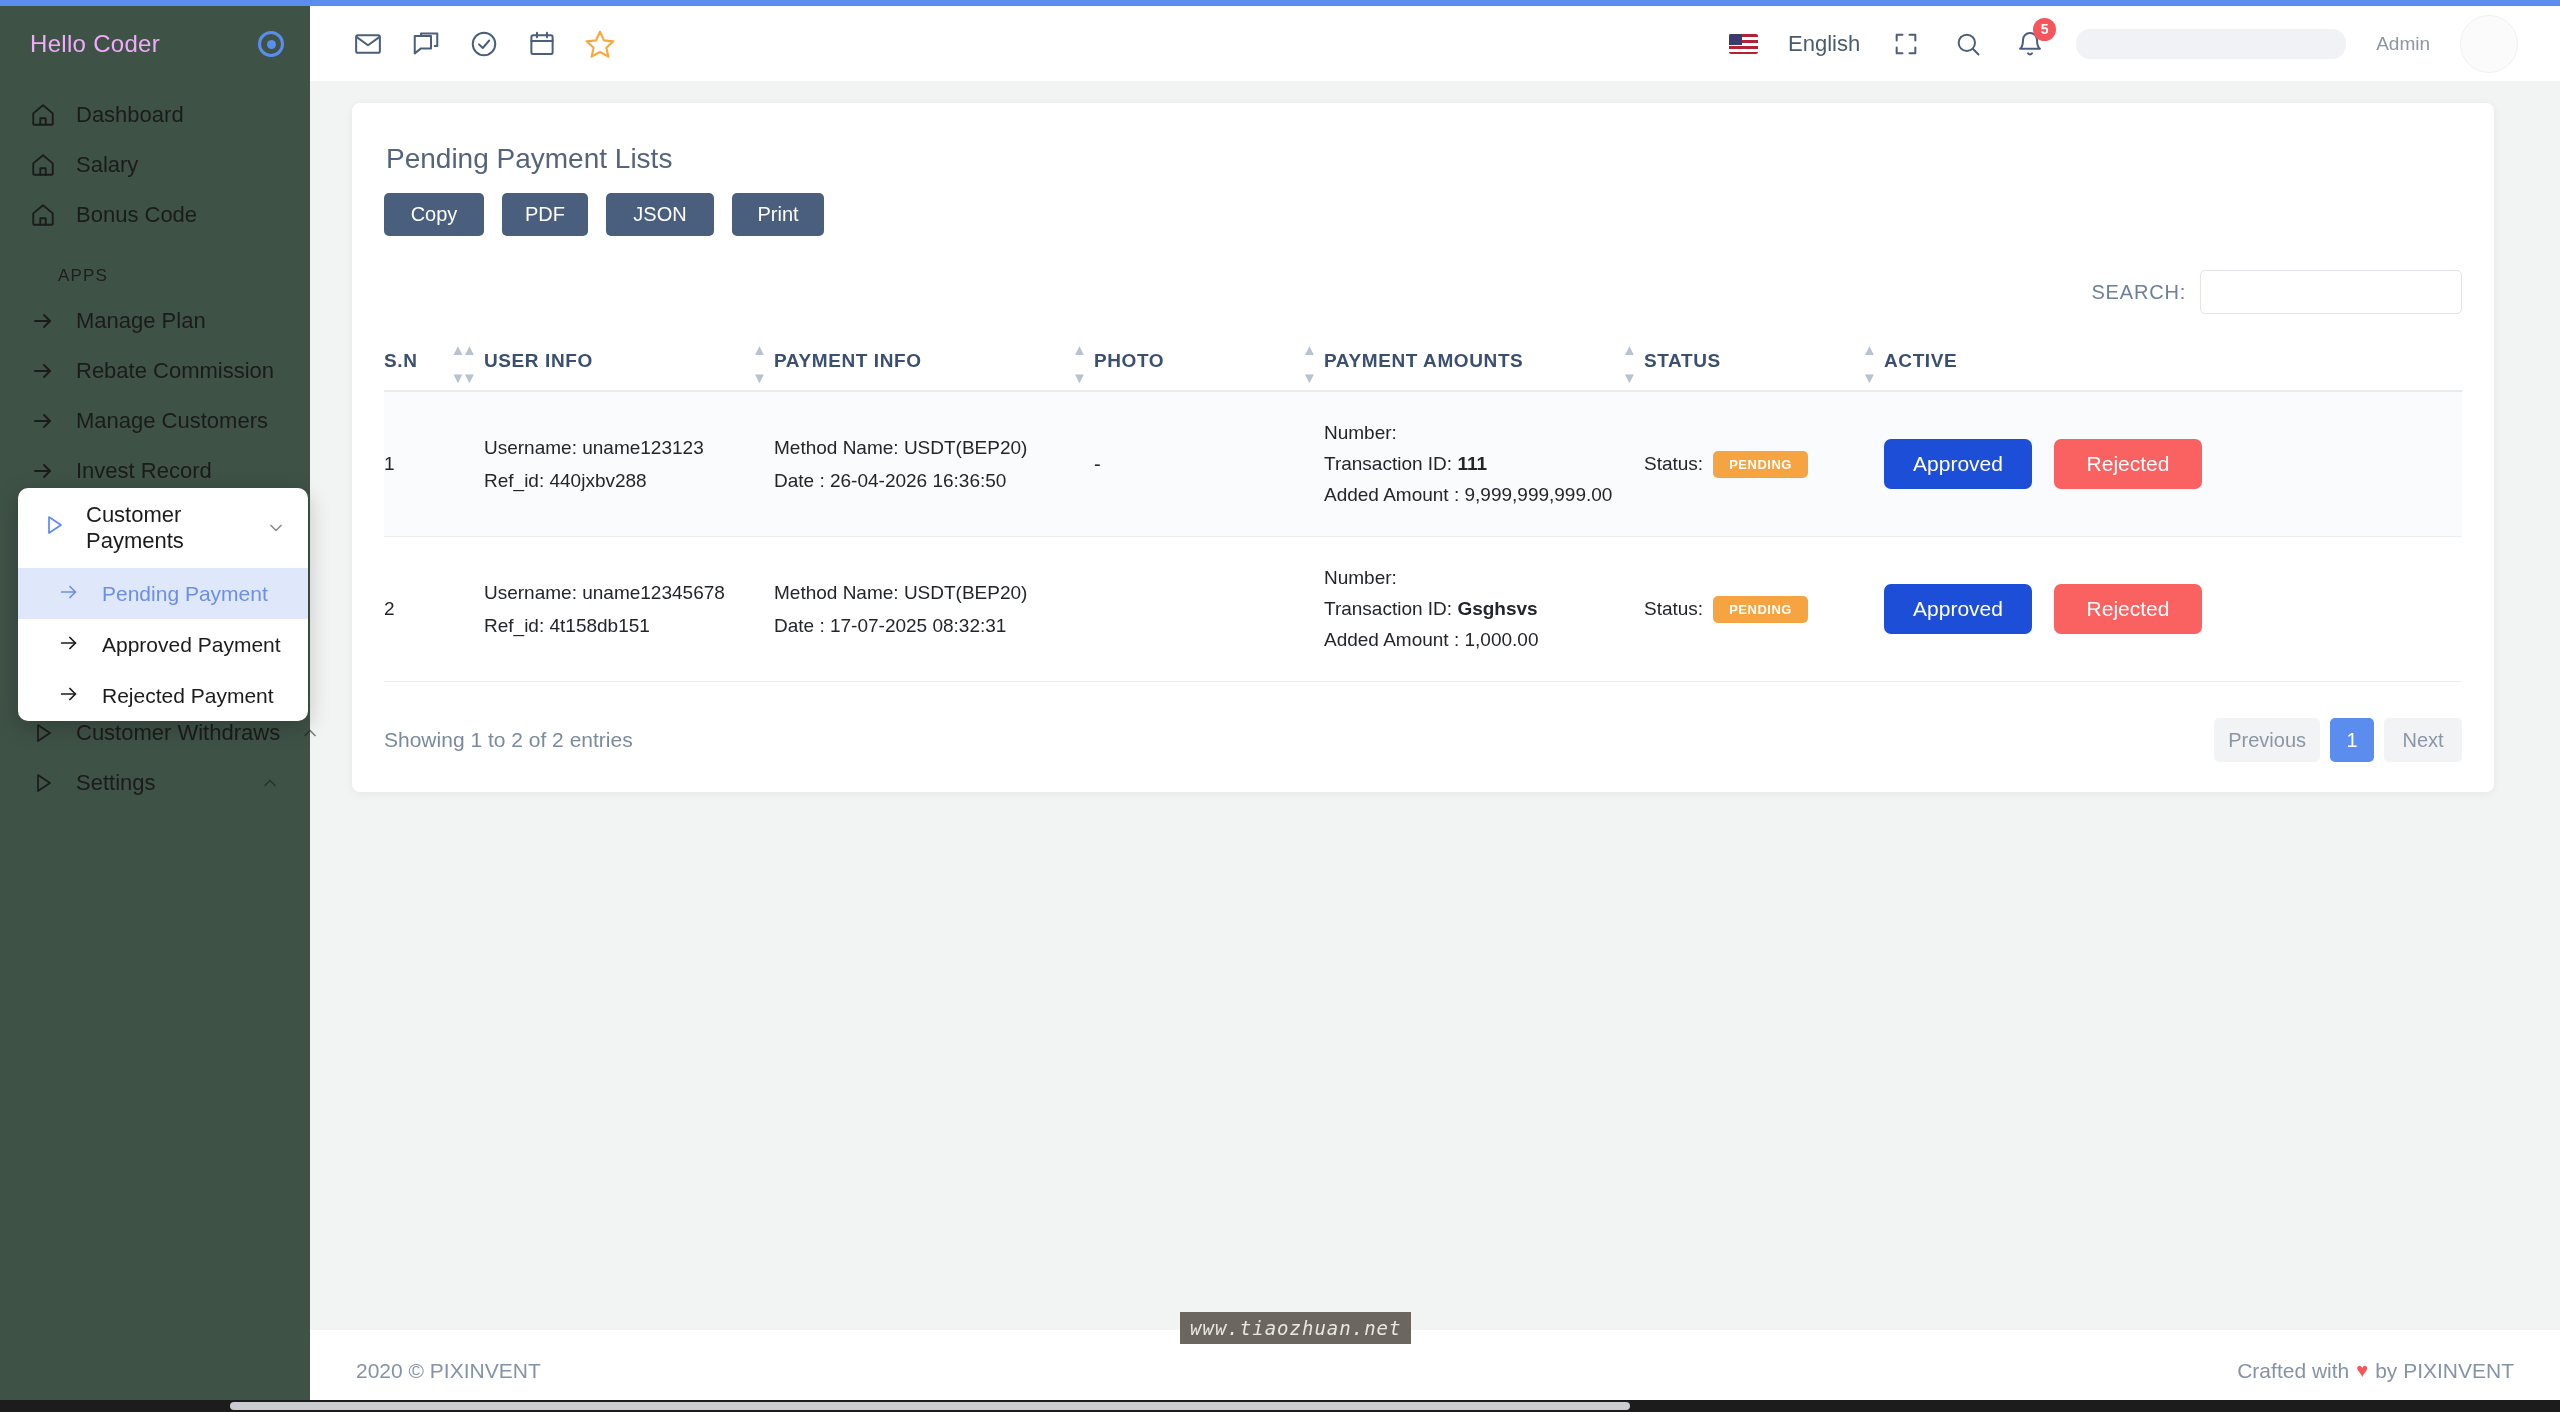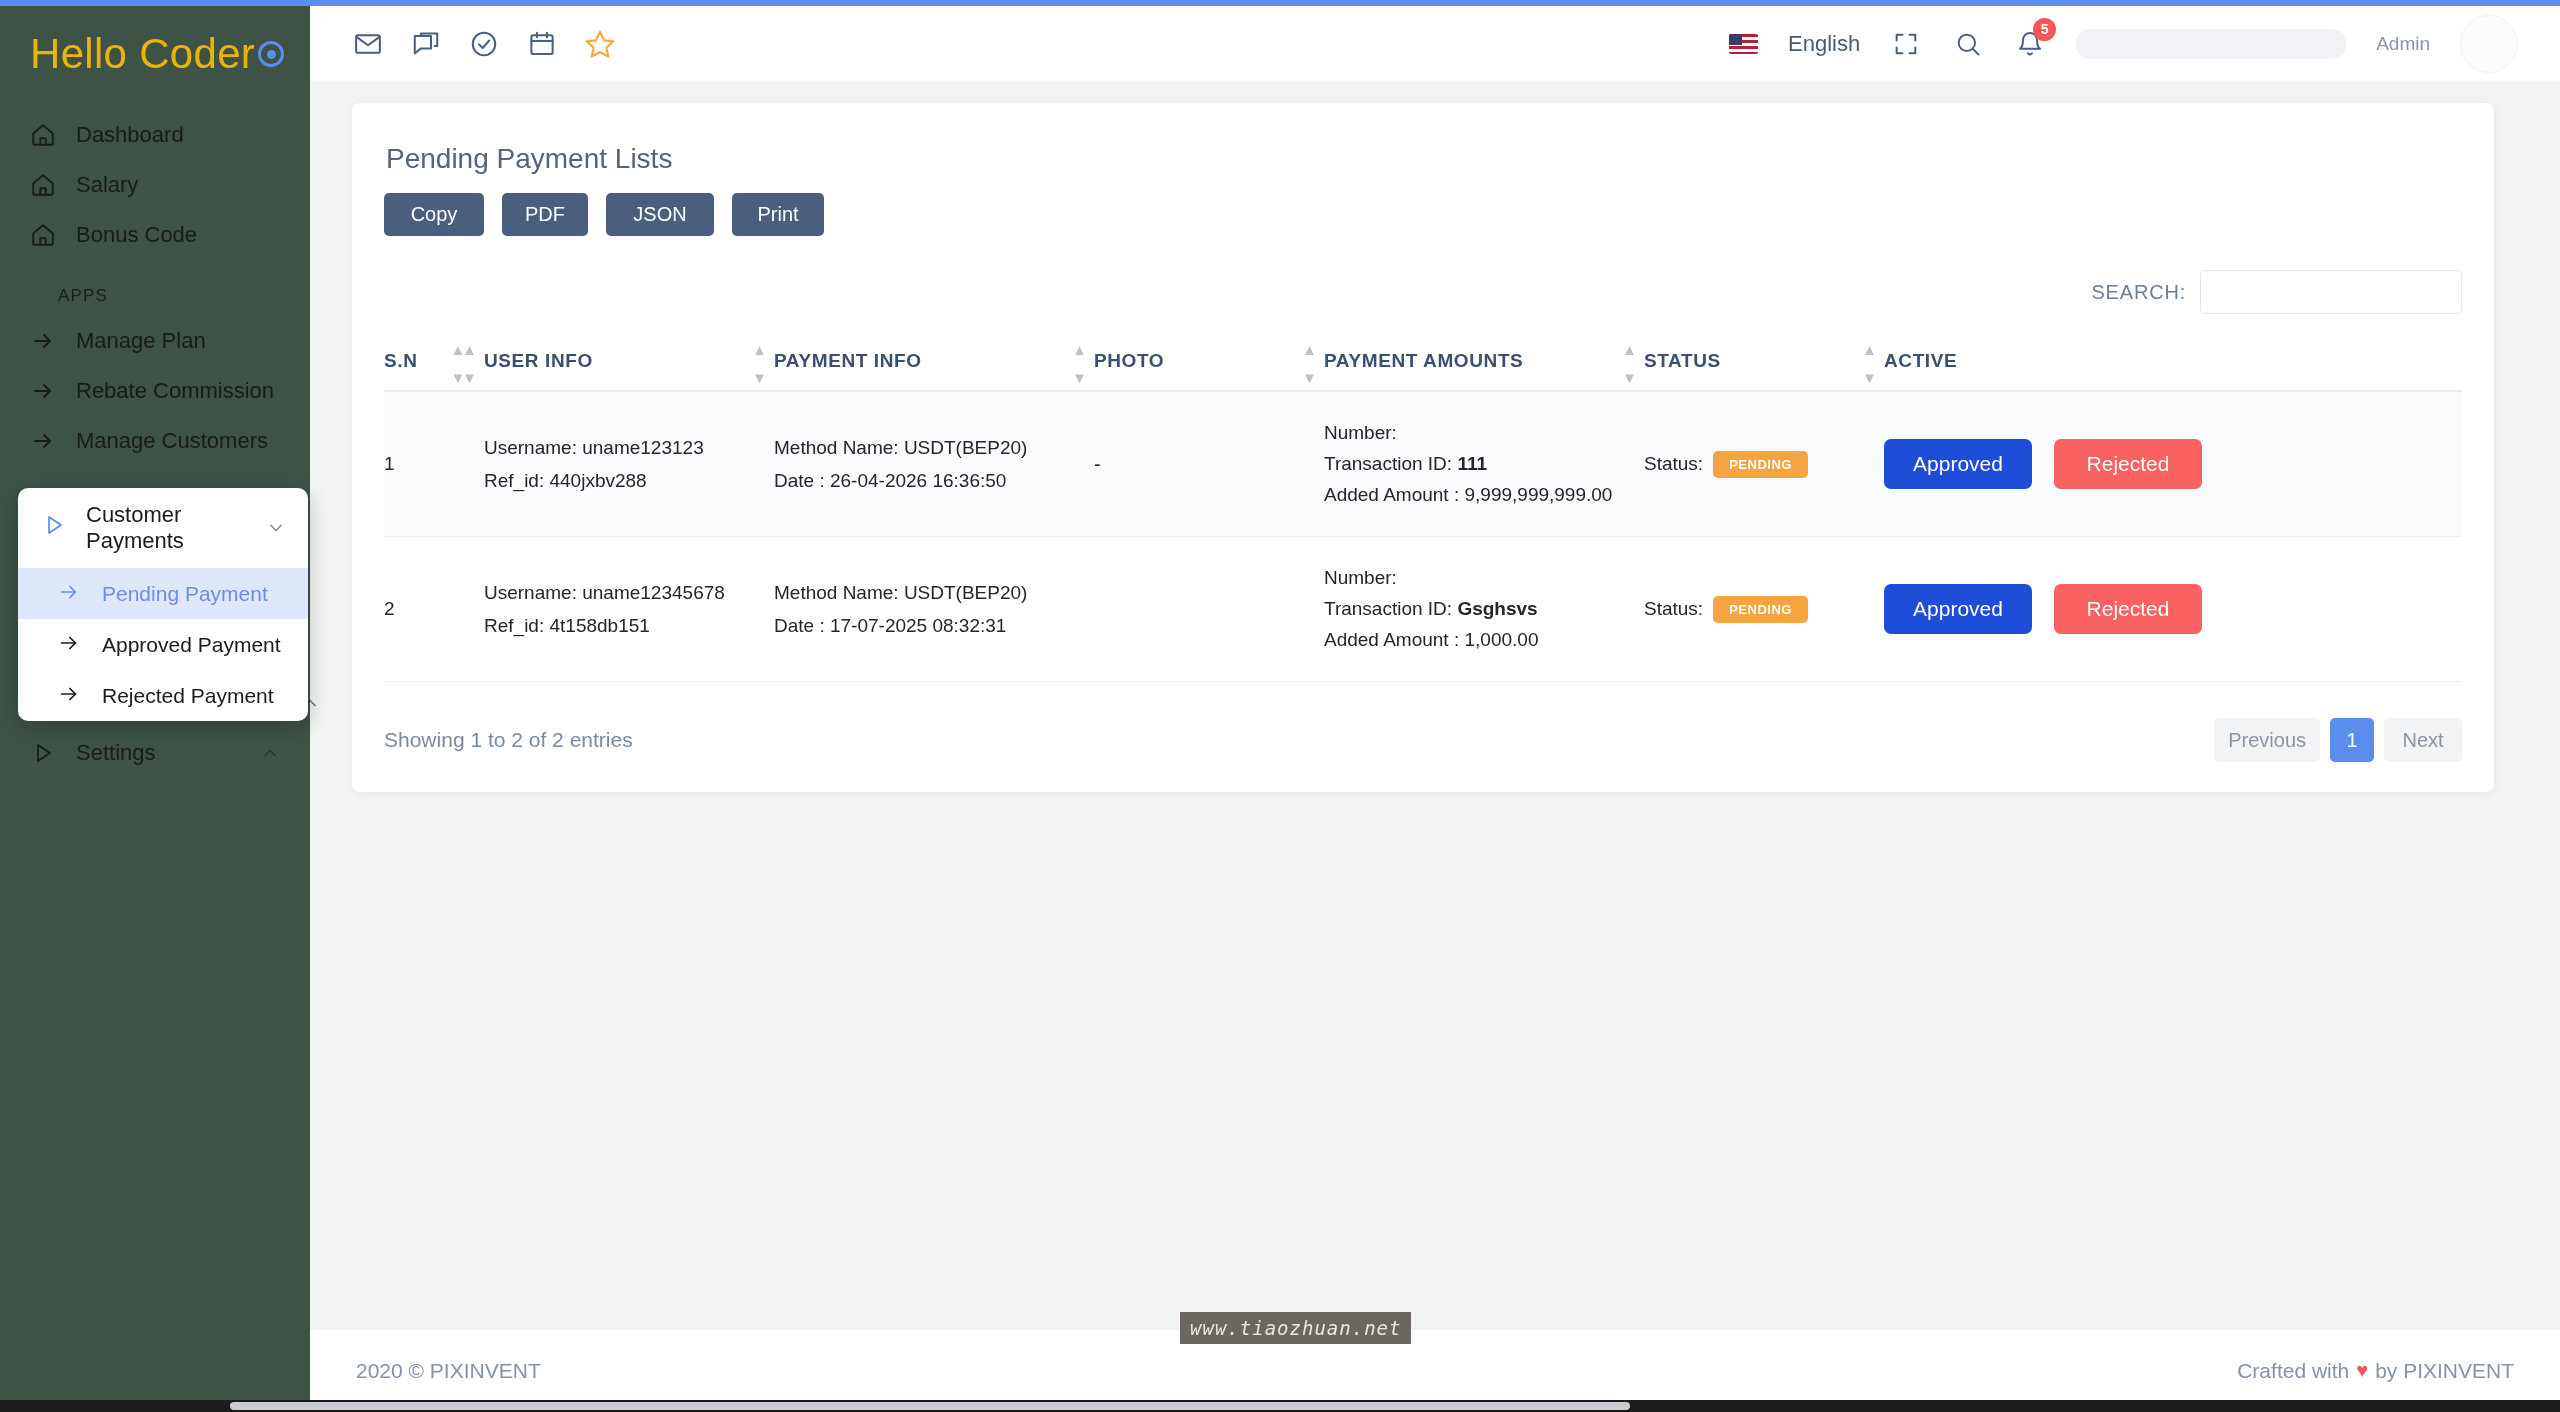--- a/index.html
+++ b/index.html
@@ -20,21 +20,21 @@
   
   .sidebar {
     position: absolute; top: 0; left: 0; width: 310px; height: 1412px;
     background: #3f5246; z-index: 40;
   }
   .brand {
     display: flex; align-items: center; justify-content: space-between;
     padding: 30px 26px 18px 30px;
   }
   .brand-text {
-    font-size: 42px; color: #eab308; letter-spacing: .3px; font-weight: 400; text-align: center;
+    font-size: 24px; color: #f0abfc; letter-spacing: .3px; font-weight: 400; text-align: center;
   }
   .brand-dot {
     width: 26px; height: 26px; border-radius: 50%;
     border: 3px solid #5a8dee; display: flex; align-items: center; justify-content: center;
   }
   .brand-dot i { width: 9px; height: 9px; border-radius: 50%; background: #5a8dee; display:block; }
 
   .nav { margin-top: 14px; }
   .nav-item {
     display: flex; align-items: center; gap: 20px;
@@ -277,20 +277,29 @@
         <span class="nav-label">Rebate Commission</span>
       </div>
       <div class="nav-item">
         <span class="icn">
           <svg width="24" height="24" viewBox="0 0 24 24" fill="none" stroke="#1b1b1b" stroke-width="1.9" stroke-linecap="round" stroke-linejoin="round">
               <line x1="4" y1="12" x2="19" y2="12"></line>
               <polyline points="13 6 19 12 13 18"></polyline>
             </svg>
         </span>
         <span class="nav-label">Manage Customers</span>
+      </div>
+      <div class="nav-item">
+        <span class="icn">
+          <svg width="24" height="24" viewBox="0 0 24 24" fill="none" stroke="#1b1b1b" stroke-width="1.9" stroke-linecap="round" stroke-linejoin="round">
+              <line x1="4" y1="12" x2="19" y2="12"></line>
+              <polyline points="13 6 19 12 13 18"></polyline>
+            </svg>
+        </span>
+        <span class="nav-label">Invest Record</span>
       </div>
 
       <div style="height:212px"></div>
 
       <div class="nav-item">
         <span class="icn">
           <svg width="24" height="24" viewBox="0 0 24 24" fill="none" stroke="#1b1b1b" stroke-width="1.7" stroke-linejoin="round">
               <polygon points="7 4 19 12 7 20"></polygon>
             </svg>
         </span>

